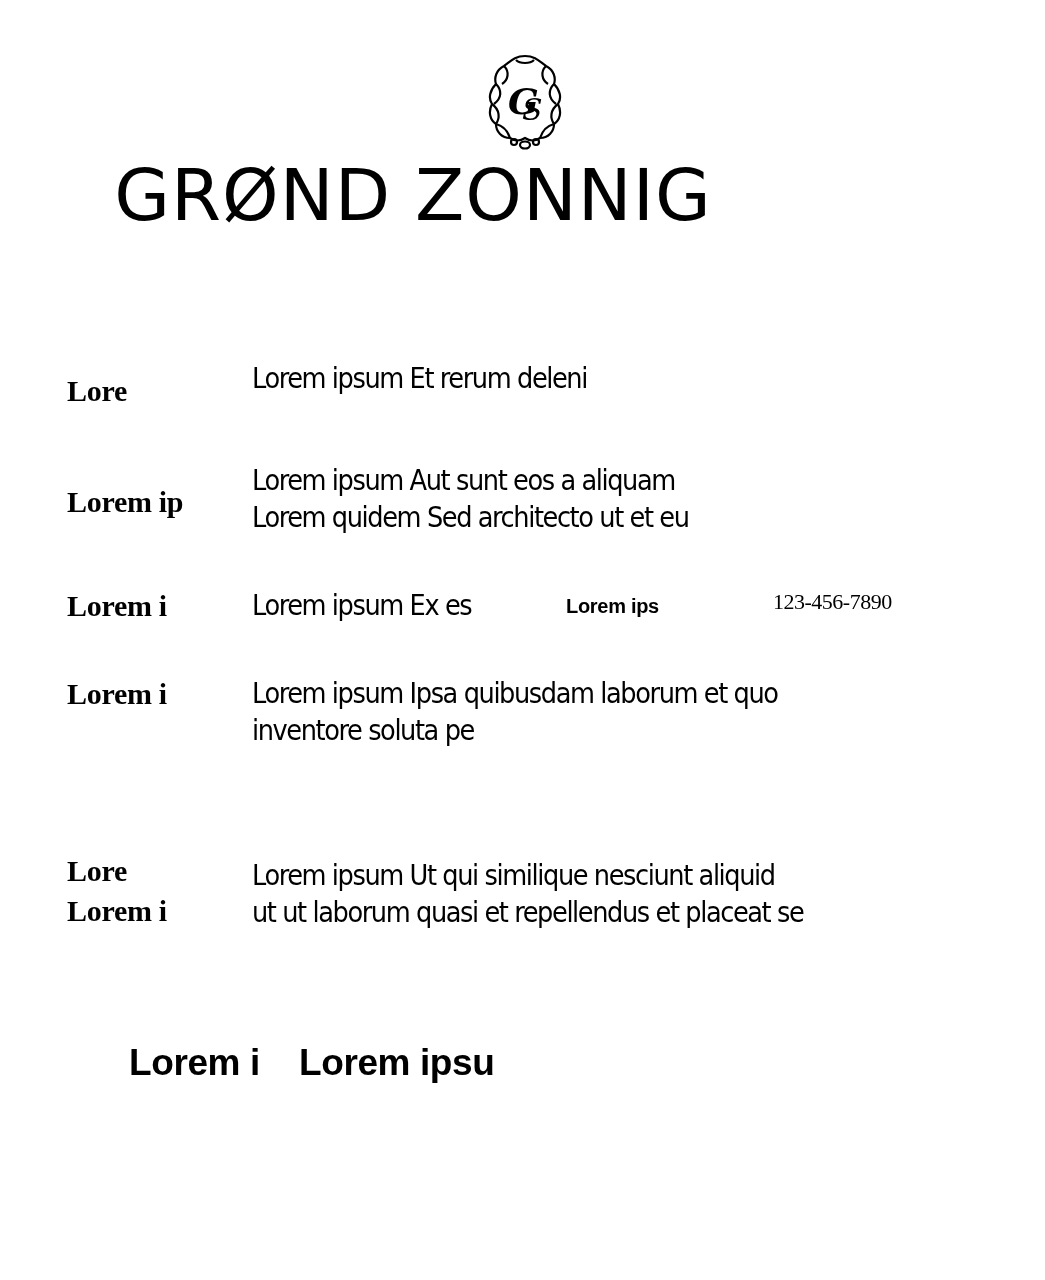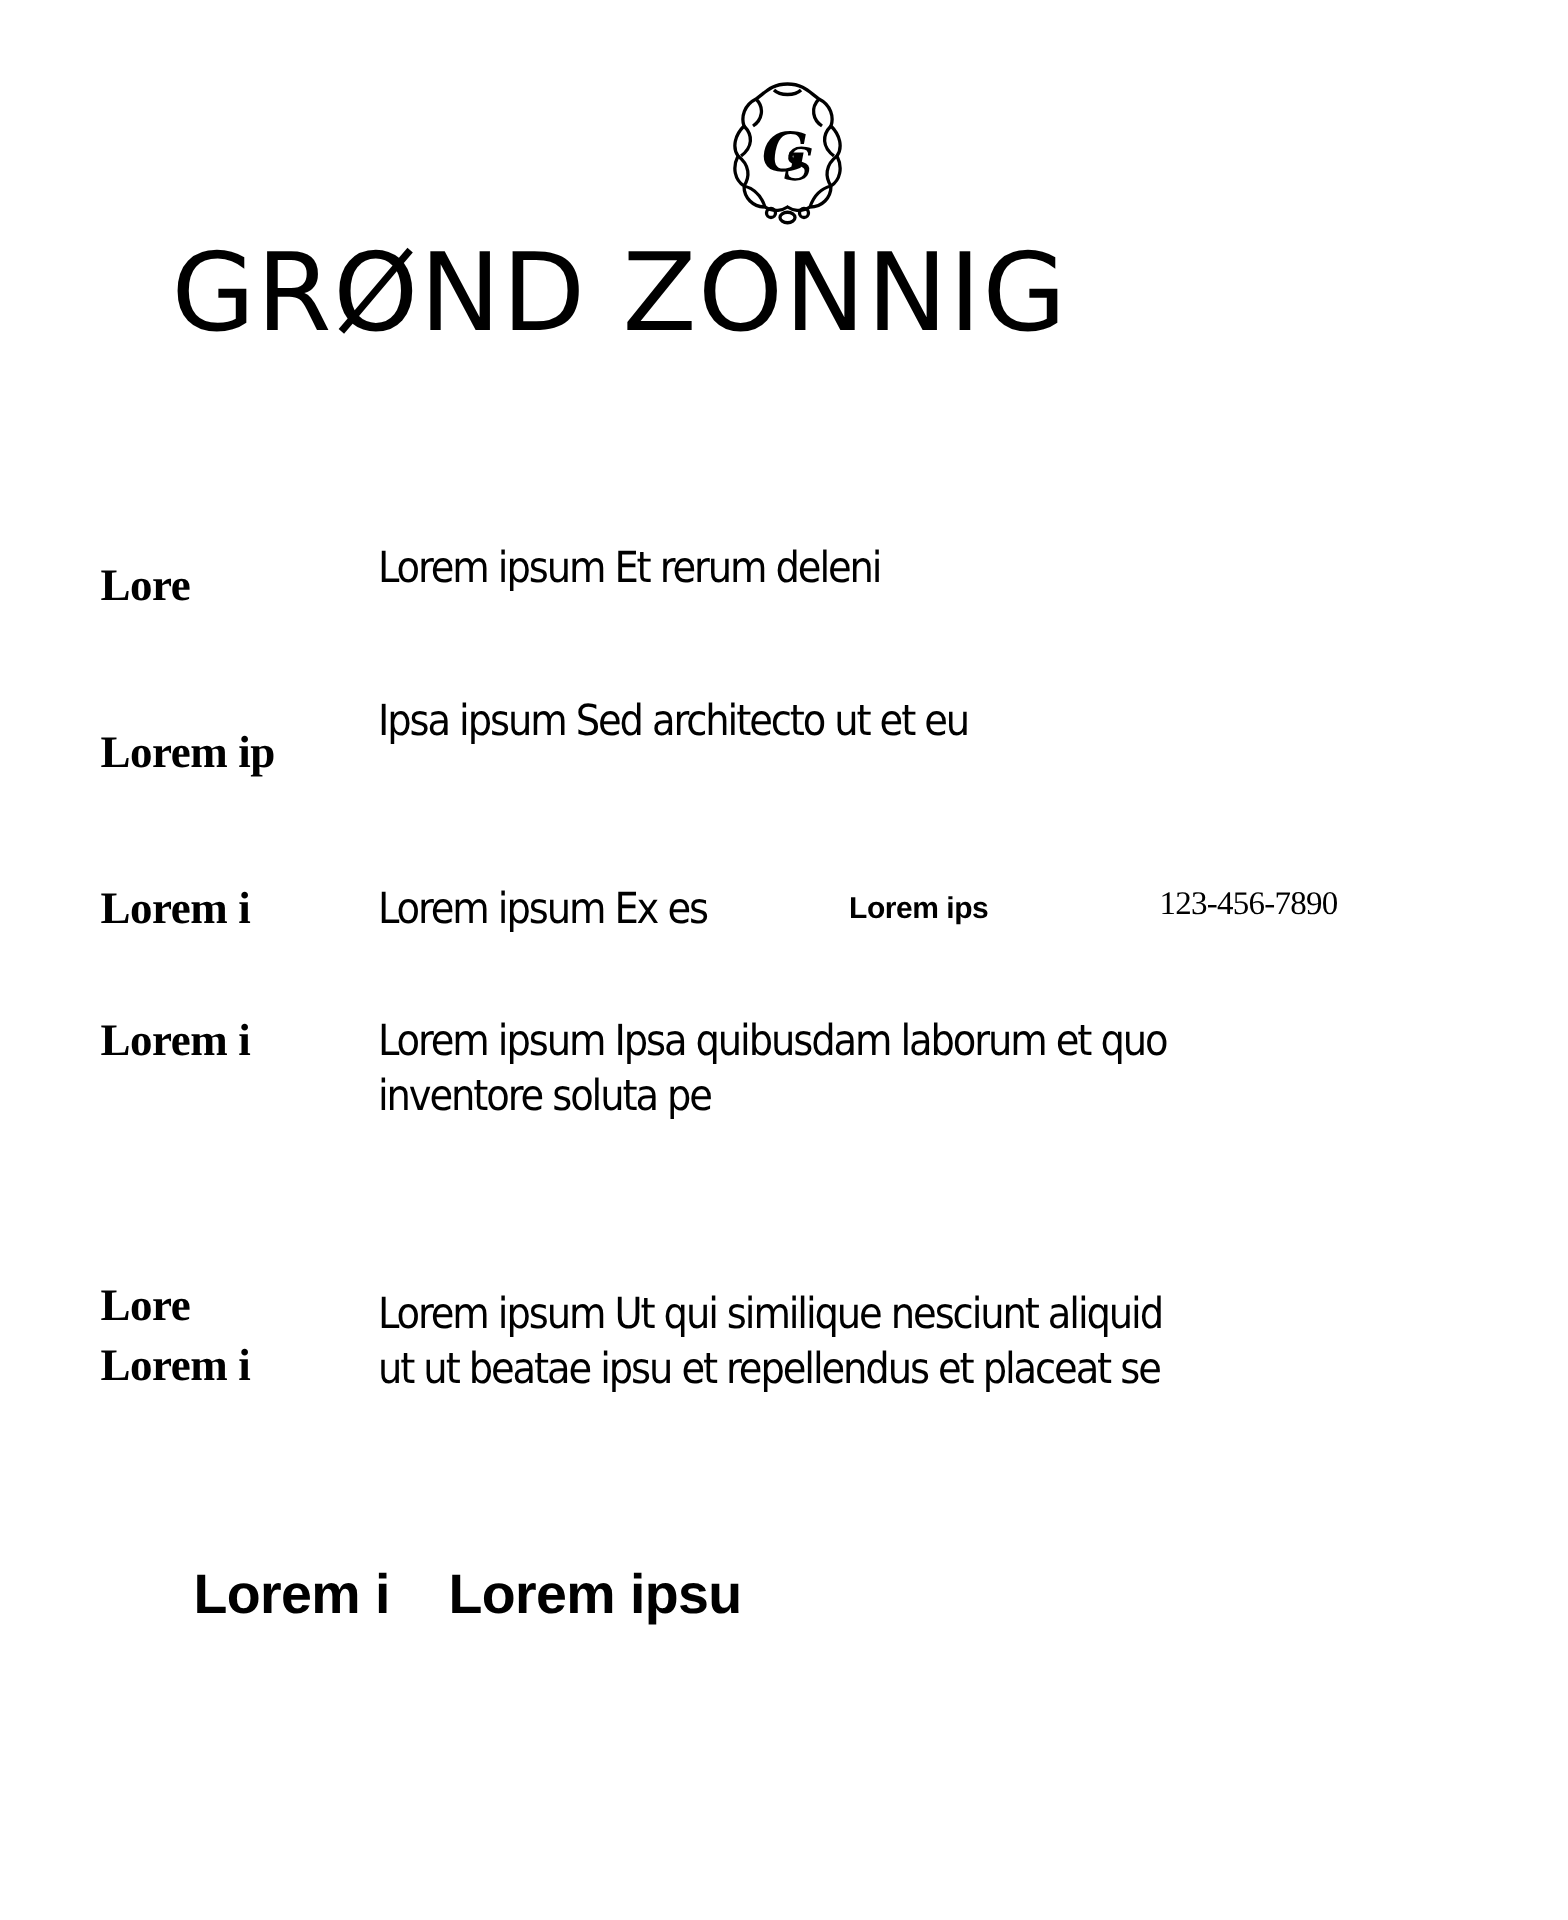--- a/index.html
+++ b/index.html
@@ -125,21 +125,22 @@
 
 <div class="brand-title"><span>GR</span><span class="slash-o"><span>Ø</span></span><span>ND ZONNIG</span></div>
 
 <div class="label" style="top:371px;">Lore</div>
 <div class="value" style="top:360px;">
   <span class="line">Lorem ipsum Et rerum deleni</span>
 </div>
 
 <div class="label" style="top:482px;">Lorem ip</div>
 <div class="value" style="top:462px;">
-  <span class="line">Ipsa ipsum Sed architecto ut et eu</span>
+  <span class="line">Lorem ipsum Aut sunt eos a aliquam</span>
+  <span class="line">Lorem quidem Sed architecto ut et eu</span>
 </div>
 
 <div class="label" style="top:586px;">Lorem i</div>
 <div class="value" style="top:587px;">
   <span class="line">Lorem ipsum Ex es</span>
 </div>
 <div class="phone-label" style="top:586px;">Lorem ips</div>
 <div class="phone-value" style="top:582px;">123-456-7890</div>
 
 <div class="label" style="top:674px;">Lorem i</div>
@@ -147,17 +148,17 @@
   <span class="line">Lorem ipsum Ipsa quibusdam laborum et quo</span>
   <span class="line">inventore soluta pe</span>
 </div>
 
 <div class="label" style="top:851px;">
   <span style="display:block;">Lore</span>
   <span style="display:block;">Lorem i</span>
 </div>
 <div class="value" style="top:857px;">
   <span class="line">Lorem ipsum Ut qui similique nesciunt aliquid</span>
-  <span class="line">ut ut beatae ipsu et repellendus et placeat se</span>
+  <span class="line">ut ut laborum quasi et repellendus et placeat se</span>
 </div>
 
 <div class="footer-left">Lorem i</div>
 <div class="footer-right">Lorem ipsu</div>
 
 </body></html>

